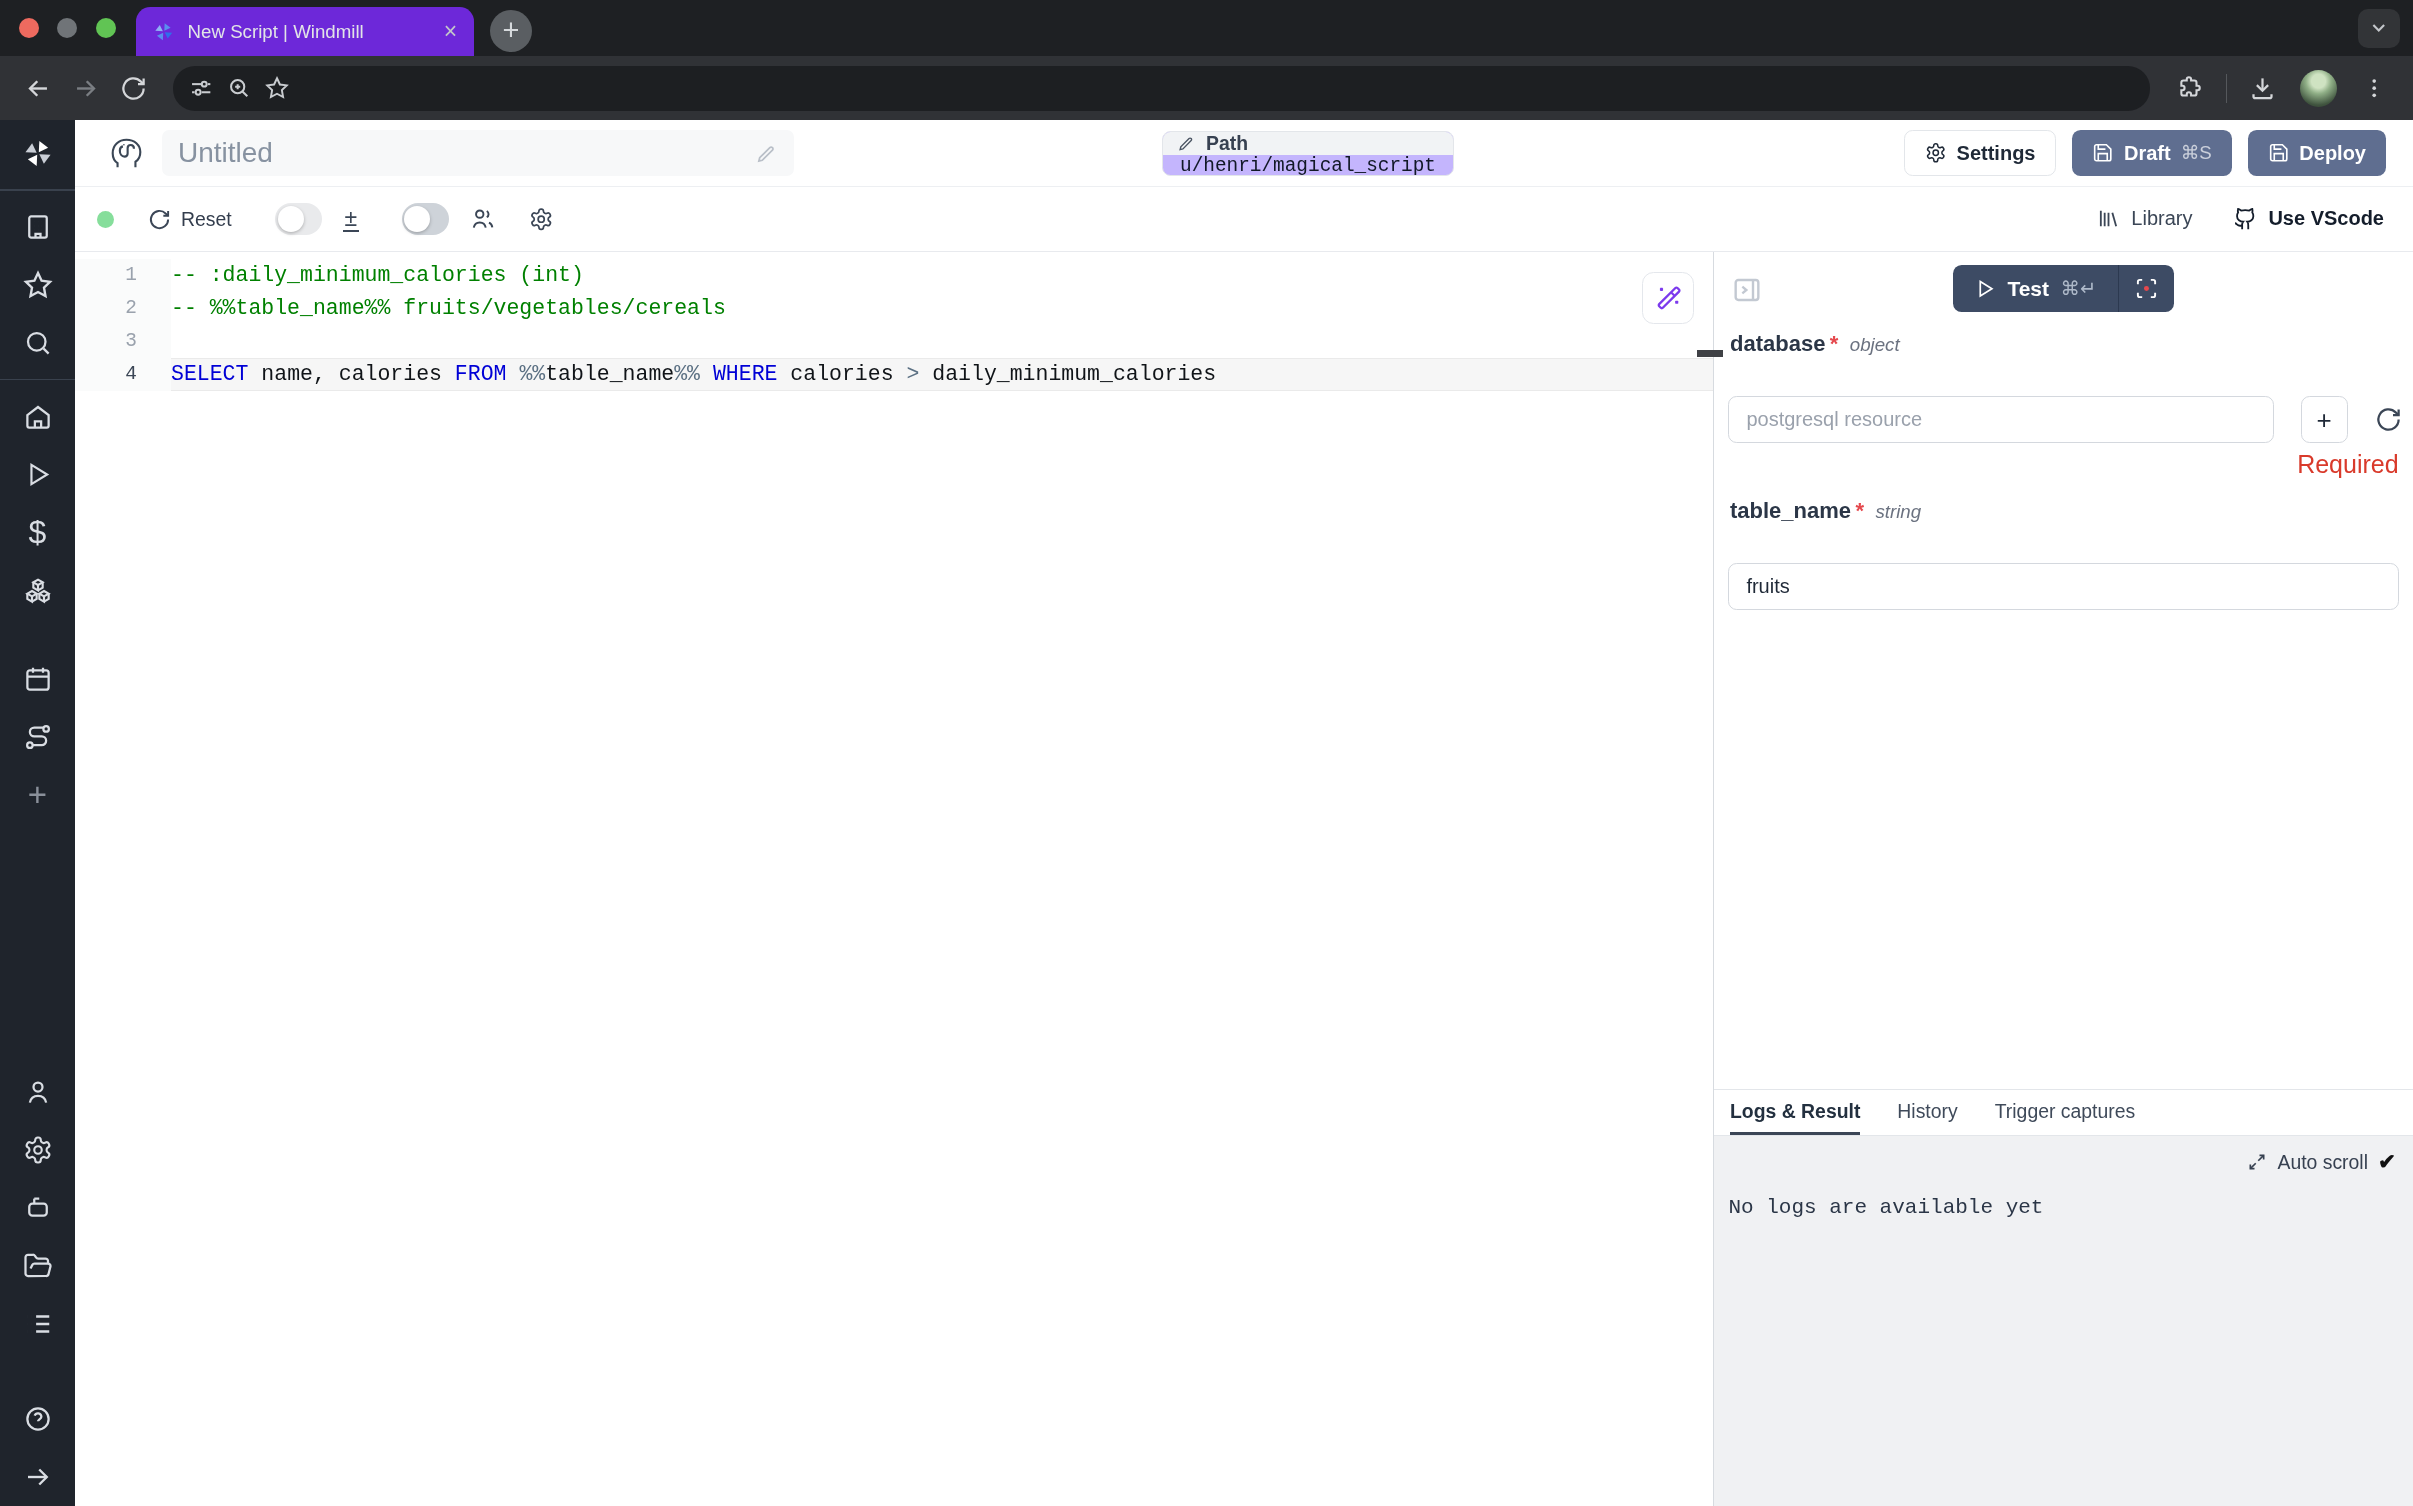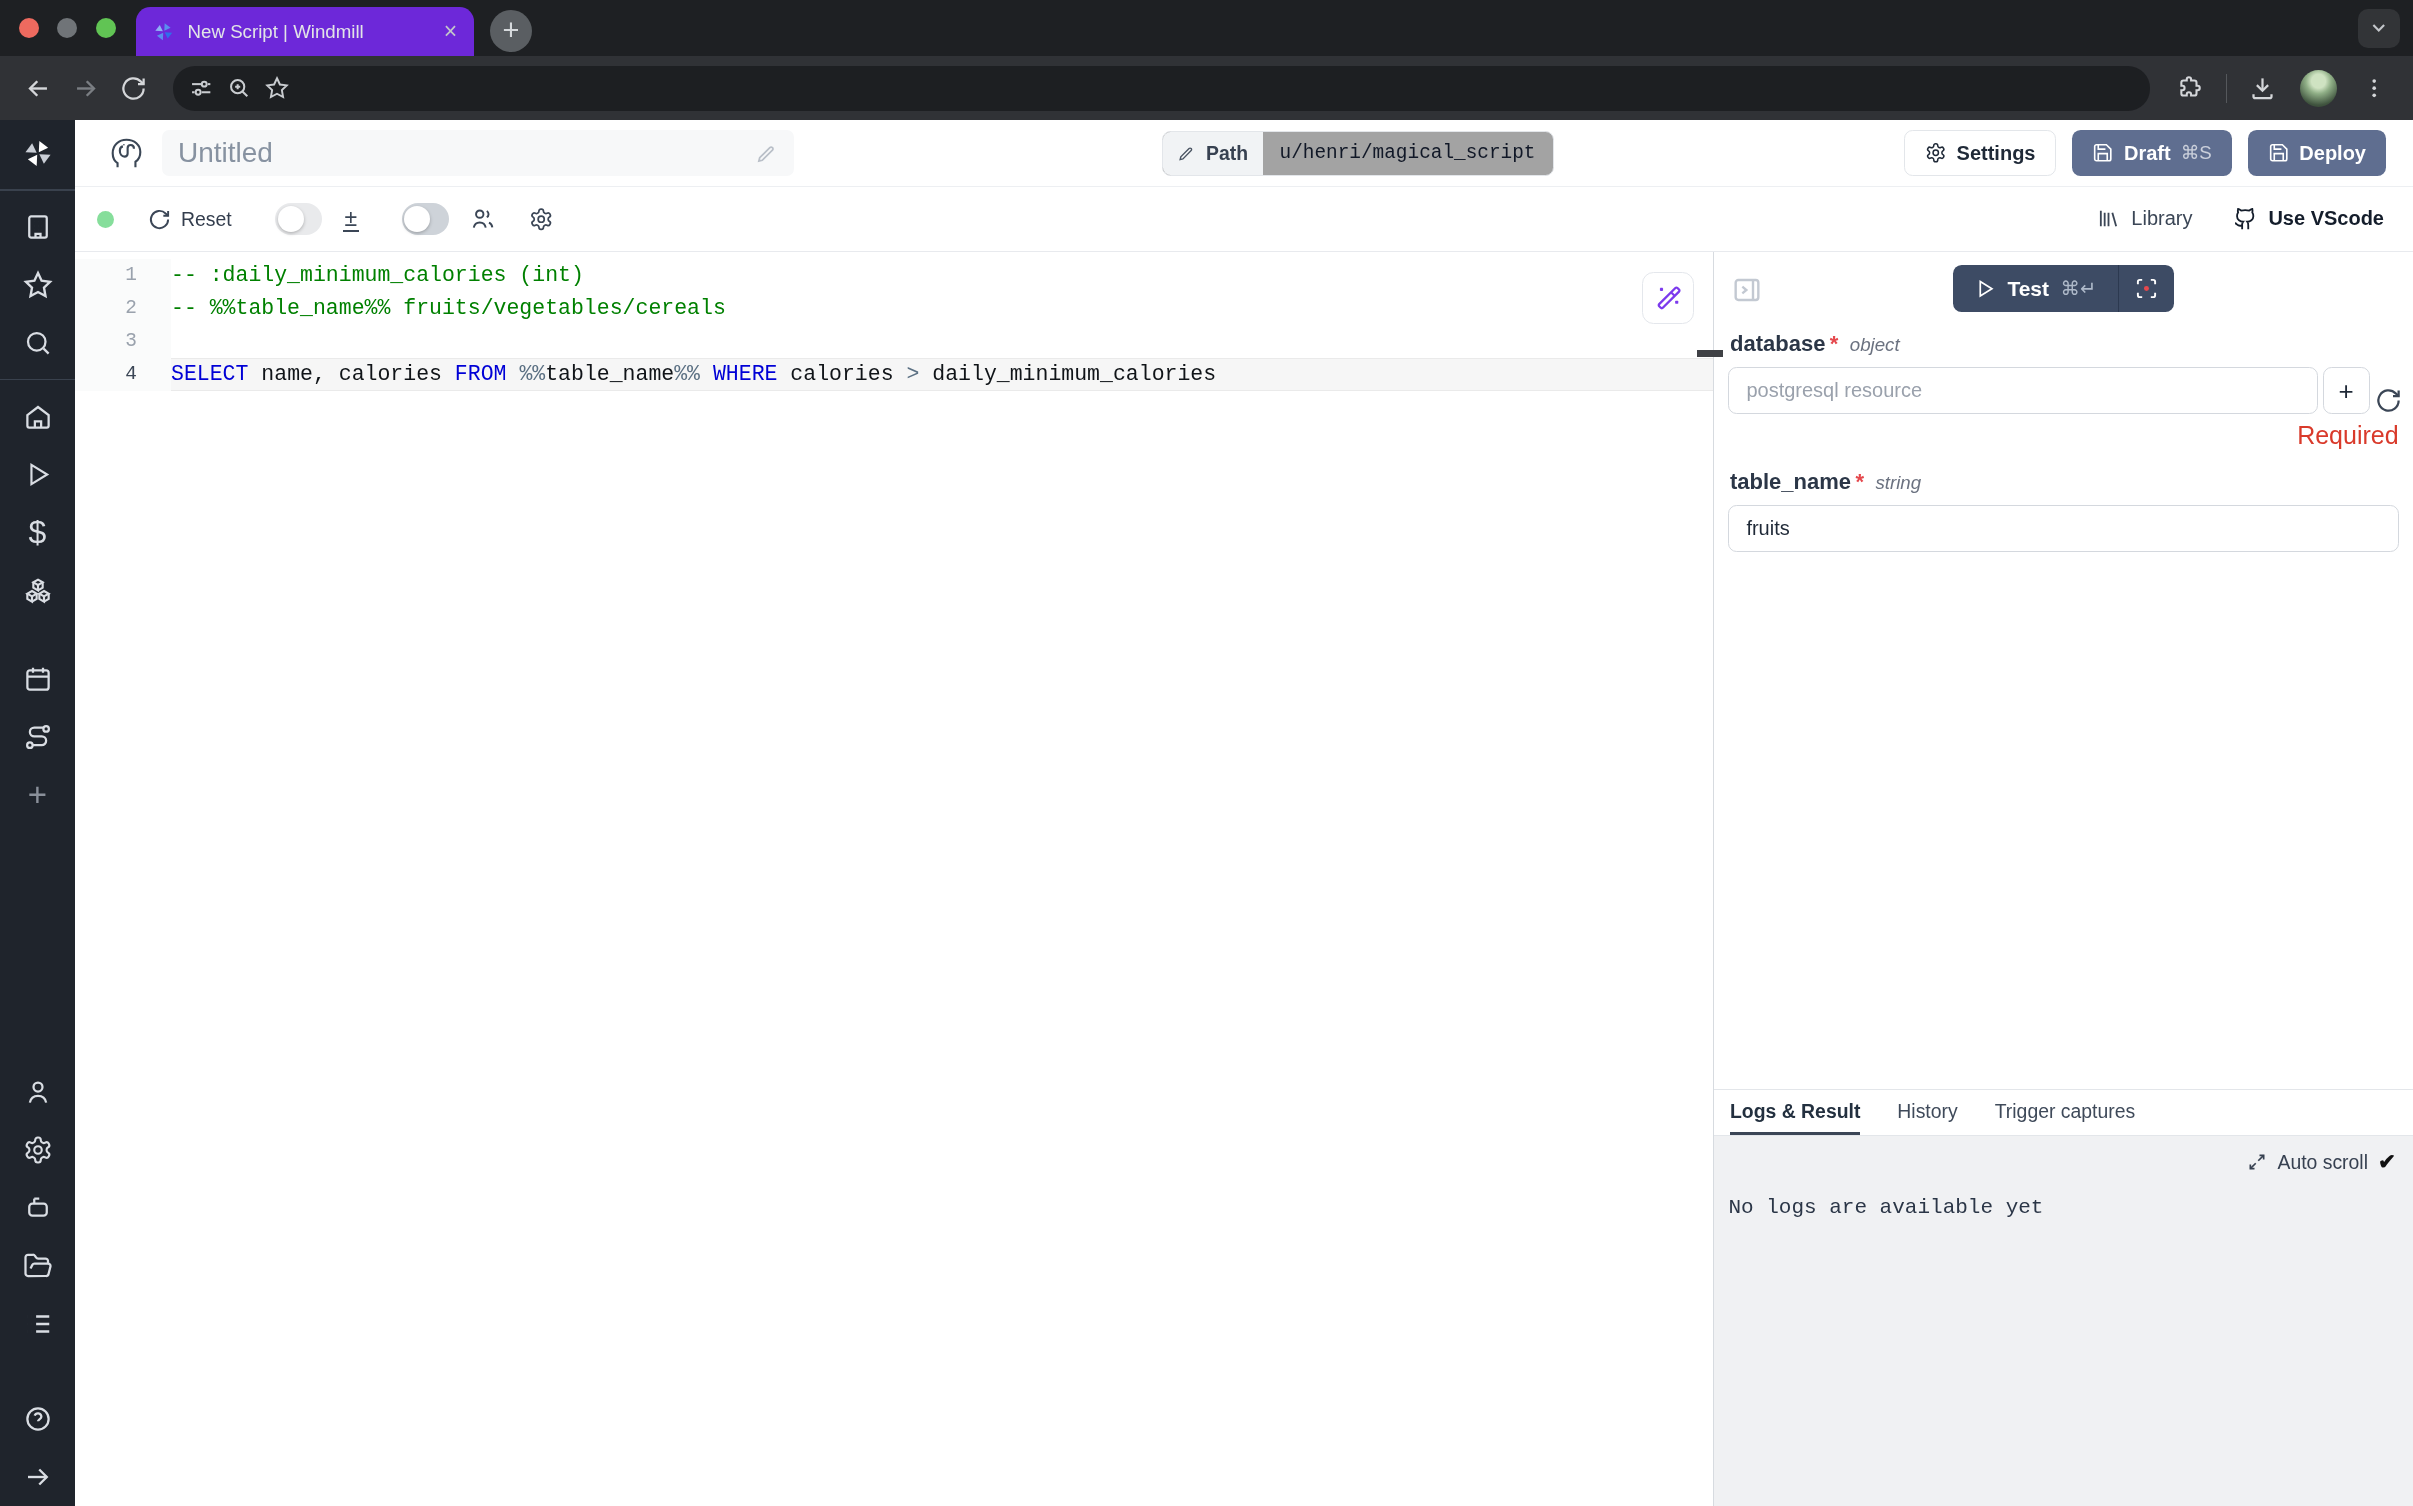--- a/index.html
+++ b/index.html
@@ -46,21 +46,21 @@
   .sb-div{width:75px;height:1.4px;background:#39414D;margin:7.2px 0;}
   .sb-grow{flex:1}
   .sb-plus{color:#8A909A;font-size:33px;line-height:1}
   #main{flex:1;display:flex;flex-direction:column;min-width:0;}
 
   
   #topbar{height:67px;display:flex;align-items:center;padding:0 27px 0 32px;gap:16px;border-bottom:0.7px solid #EDEFF2;}
   .title-input{width:632px;height:46px;background:#F7F8F9;border:none;border-radius:7.2px;display:flex;align-items:center;padding:0 16px;}
   .title-input input{flex:1;border:none;background:transparent;font-size:28px;color:#4c1d95;outline:none;font-family:"Liberation Sans",sans-serif}
   .title-input input::placeholder{color:#8792A1}
-  .pathbox{margin-left:352px;height:45px;border:1.4px solid #E3E6EA;border-radius:8.6px;display:flex;align-items:stretch;overflow:hidden;background:#a3a3a3;}
+  .pathbox{margin-left:352px;height:45px;border:1.4px solid #E3E6EA;border-radius:8.6px;display:flex;align-items:stretch;overflow:hidden;background:#c4b5fd;flex-direction:column;}
   .pathbox .pathseg{display:flex;align-items:center;gap:10px;background:#F1F3F5;padding:0 14.4px;font-size:19.4px;font-weight:600;color:#374151;}
   .pathbox .pathval{display:flex;align-items:center;padding:0 17px;font-family:"Liberation Mono",monospace;font-size:19.4px;color:#111827;}
   .spacer{flex:1}
   .btn{height:46px;border-radius:8.6px;display:flex;align-items:center;gap:10px;padding:0 20px;font-size:20px;font-weight:700;border:none;}
   .btn.ghost{background:#fff;border:1.4px solid #E3E6EA;color:#1F2937;}
   .btn.blue{background:var(--btn-blue);color:#fff;}
   .btn .kbd{font-weight:400;color:rgba(255,255,255,.68);font-size:18.7px}
 
   
   #toolbar{height:65px;display:flex;align-items:center;padding:0 29px 0 21.5px;gap:21.5px;border-bottom:1.4px solid #E8EAEE;}
@@ -93,21 +93,21 @@
   .collapse-btn{position:absolute;left:16.5px;top:21.5px;color:#C3C9D2;}
   .testbtn{display:flex;height:47px;border-radius:8.6px;overflow:hidden;background:var(--test-btn);color:#fff;}
   .testbtn .seg1{display:flex;align-items:center;gap:11.5px;padding:0 21.5px;font-size:21px;font-weight:700;}
   .testbtn .kbd{font-weight:400;color:#AEB9C9;font-size:19.4px}
   .testbtn .segdiv{width:1.4px;background:#2C3950;}
   .testbtn .seg2{width:55px;display:flex;align-items:center;justify-content:center;}
   .fieldlabel{display:flex;align-items:baseline;gap:11.5px;padding:0 0 10px 16px;}
   .fieldlabel .fname{font-size:22px;font-weight:700;color:#2B3647;}
   .fieldlabel .star{color:#E5484D;font-weight:700;font-size:22px;margin-left:-7.2px}
   .fieldlabel .ftype{font-style:italic;color:#6B7280;font-size:18.7px;}
-  .inputrow{display:flex;align-items:flex-end;gap:5px;padding:0 11.5px 0 14.4px;}
+  .inputrow{display:flex;align-items:center;gap:27px;padding:0 11.5px 0 14.4px;margin-top:29px;}
   .tinput{flex:1;height:47px;border:1.4px solid #D4D8DE;border-radius:8.6px;padding:0 17px;font-size:20px;color:#1F2937;outline:none;background:#fff;font-family:"Liberation Sans",sans-serif}
   .tinput::placeholder{color:#9AA1AC}
   .sqbtn{width:47px;height:47px;border:1.4px solid #D4D8DE;border-radius:8.6px;background:#fff;font-size:26px;color:#1F2937;line-height:1;}
   .icon-plain{background:none;border:none;color:#3B4656;display:flex;align-items:center;justify-content:center;}
   .required{color:var(--required-red);font-size:25px;text-align:right;padding:7.2px 14.4px 0 0;}
   .panel-tabs{margin-top:auto;border-top:1.4px solid #E3E6EA;display:flex;gap:37px;padding:0 16px;height:47px;align-items:stretch;border-bottom:1.4px solid #E3E6EA;}
   .ptab{display:flex;align-items:center;font-size:19.4px;color:#3F4A5A;border-bottom:3.6px solid transparent;}
   .ptab.active{color:#23303F;font-weight:600;border-bottom-color:#3B4656;}
   .logsarea{height:371px;background:#F0F1F3;position:relative;}
   .autoscroll{position:absolute;top:13px;right:17px;display:flex;align-items:center;gap:10px;font-size:19.4px;color:#374151;}

